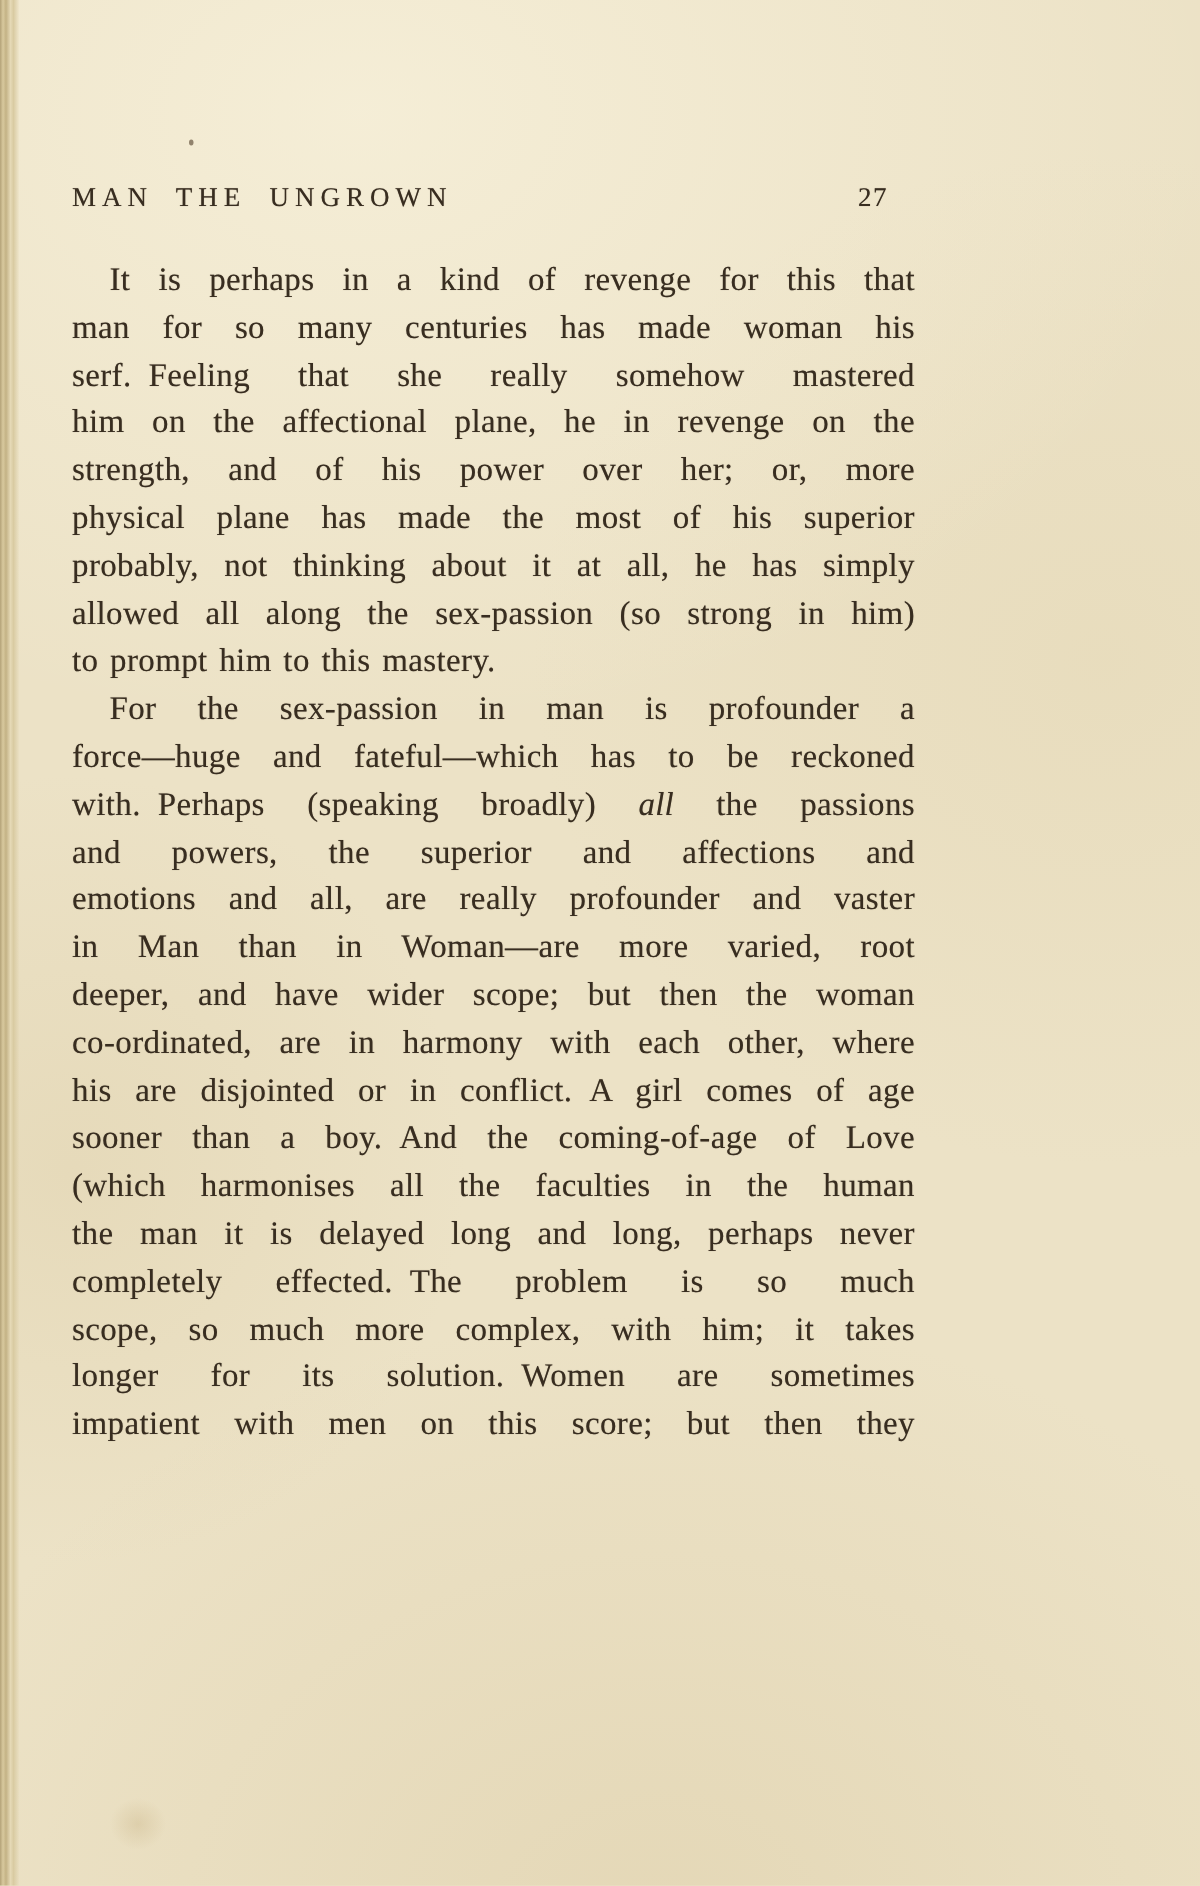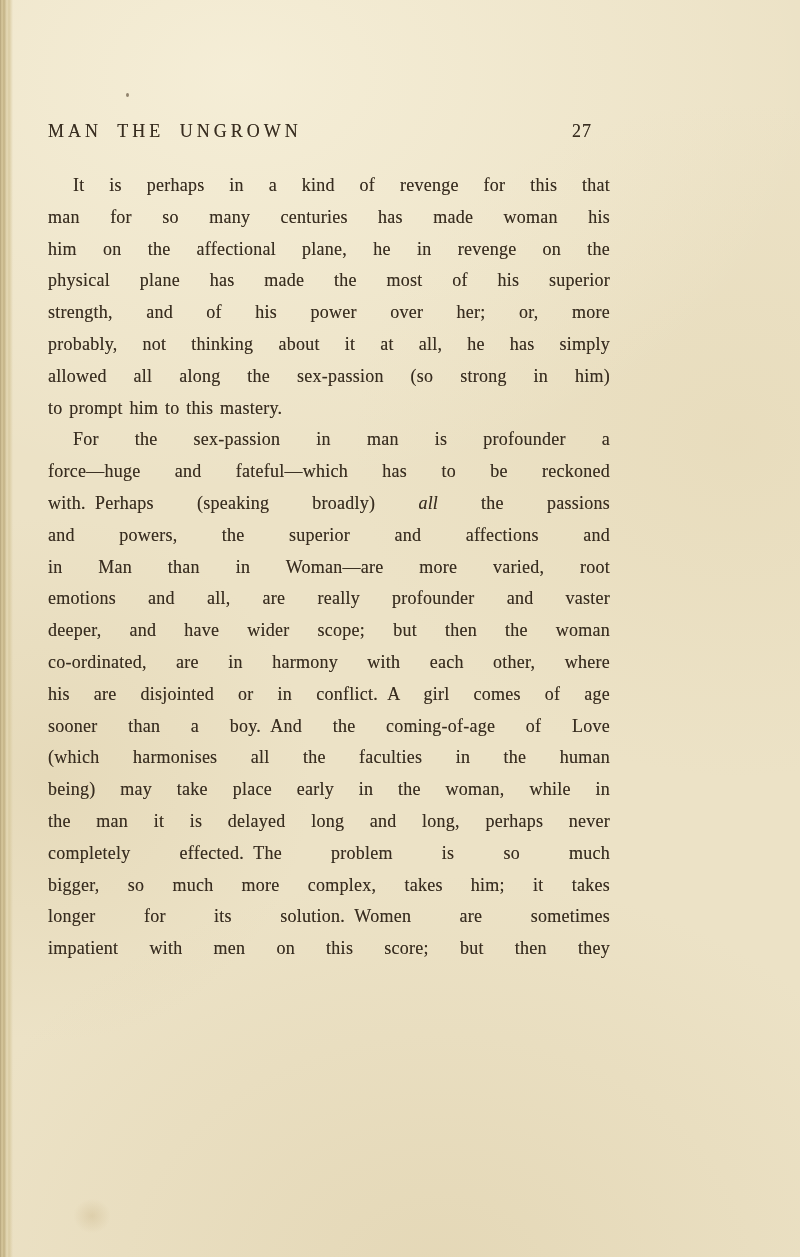--- a/index.html
+++ b/index.html
@@ -64,21 +64,21 @@
   .page-number {
     position: absolute;
     right: 18px; top: 0;
     letter-spacing: 1px;
     word-spacing: normal;
   }
   .text-block {
     position: absolute;
     left: 48px; top: 170px;
     width: 562px;
-    font-size: 18px;
+    font-size: 22px;
     line-height: 31.8px;
     color: var(--ink);
     letter-spacing: 0.25px;
     word-spacing: 2px;
     text-shadow: 0 0 0.5px rgba(56,45,32,0.5);
   }
   .line {
     text-align: justify;
     text-align-last: justify;
     min-height: 31.8px;
@@ -103,40 +103,40 @@
 
   <div class="running-header">
     <span>MAN THE UNGROWN</span>
     <span class="page-number">27</span>
   </div>
 
   <div class="text-block">
       <div>
         <div class="line indent">It is perhaps in a kind of revenge for this that</div>
         <div class="line">man for so many centuries has made woman his</div>
+        <div class="line">serf. Feeling that she really somehow mastered</div>
         <div class="line">him on the affectional plane, he in revenge on the</div>
+        <div class="line">strength, and of his power over her; or, more</div>
         <div class="line">physical plane has made the most of his superior</div>
-        <div class="line">strength, and of his power over her; or, more</div>
         <div class="line">probably, not thinking about it at all, he has simply</div>
         <div class="line">allowed all along the sex-passion (so strong in him)</div>
         <div class="line para-end">to prompt him to this mastery.</div>
       </div>
       <div>
         <div class="line indent">For the sex-passion in man is profounder a</div>
         <div class="line">force—huge and fateful—which has to be reckoned</div>
         <div class="line">with. Perhaps (speaking broadly) <em>all</em> the passions</div>
         <div class="line">and powers, the superior and affections and</div>
+        <div class="line">emotions and all, are really profounder and vaster</div>
         <div class="line">in Man than in Woman—are more varied, root</div>
-        <div class="line">emotions and all, are really profounder and vaster</div>
         <div class="line">deeper, and have wider scope; but then the woman</div>
         <div class="line">co-ordinated, are in harmony with each other, where</div>
         <div class="line">his are disjointed or in conflict. A girl comes of age</div>
         <div class="line">sooner than a boy. And the coming-of-age of Love</div>
         <div class="line">(which harmonises all the faculties in the human</div>
-        <div class="line">being) may take place early in the woman, while in</div>
         <div class="line">the man it is delayed long and long, perhaps never</div>
         <div class="line">completely effected. The problem is so much</div>
-        <div class="line">bigger, so much more complex, takes him; it takes</div>
+        <div class="line">scope, so much more complex, with him; it takes</div>
         <div class="line">longer for its solution. Women are sometimes</div>
         <div class="line">impatient with men on this score; but then they</div>
       </div>
     </div>
 </div>
 
 </body></html>

